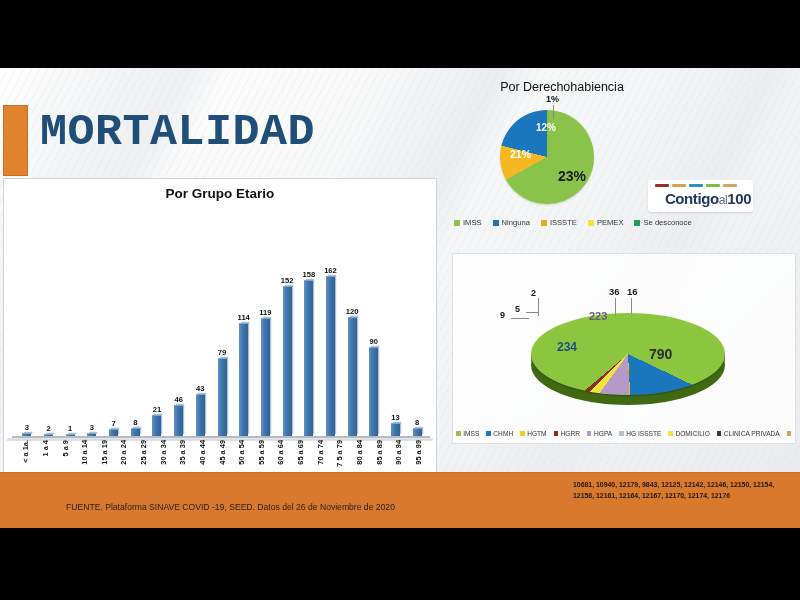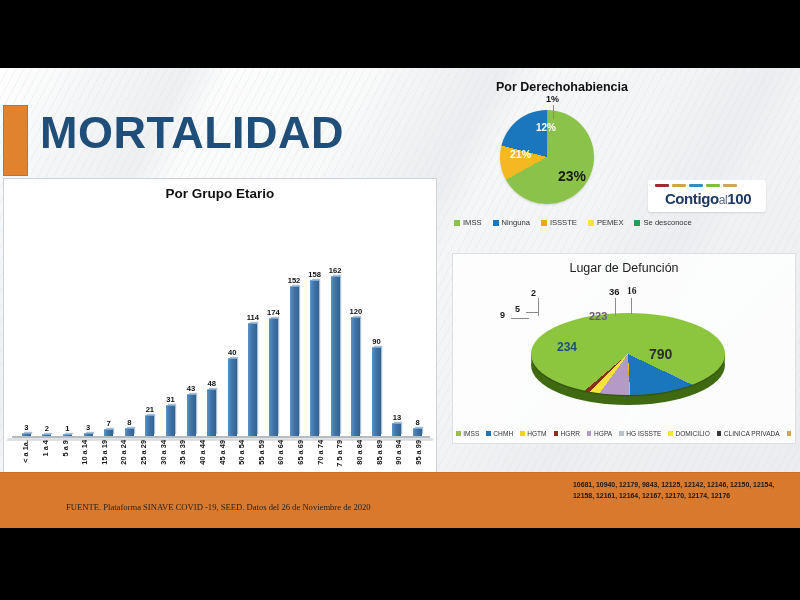--- a/index.html
+++ b/index.html
@@ -33,21 +33,21 @@
   }
 
   
   .title-accent {
     position: absolute; left: 3px; top: 37px; width: 25px; height: 71px;
     background: #e1822f; border: 1px solid #c96f22; z-index: 4;
   }
   .slide-title {
     position: absolute; left: 40px; top: 42px; z-index: 4;
     font-size: 45px; font-weight: bold; letter-spacing: .5px;
-    color: #1f4e79; font-family: Liberation Sans, sans-serif;
+    color: #1f4e79; font-family: Liberation Mono, monospace;
     line-height: 1;
   }
 
   
   .bar-panel {
     position: absolute; left: 3px; top: 110px; width: 434px; height: 331px;
     background: #fff; border: 1px solid #cfd2d6; z-index: 5;
   }
   .bar-title {
     text-align: center; margin-top: 7px;
@@ -89,21 +89,21 @@
   .xlab span {
     font-size: 7.4px; color: #111; font-weight: bold; white-space: nowrap;
     writing-mode: vertical-rl; transform: rotate(180deg);
     font-family: "Liberation Sans", sans-serif;
   }
 
   
   .pie1-wrap { position: absolute; left: 440px; top: 12px; width: 356px; height: 170px; z-index: 5; }
   .pie1-title {
     position: absolute; left: 0; right: 112px; top: 0; text-align: center;
-    font-size: 12.5px; font-weight: bold; color: #111;
+    font-size: 12.5px; font-weight: normal; color: #111;
   }
   .pie1 {
     position: absolute; left: 60px; top: 30px; width: 94px; height: 94px;
     border-radius: 50%;
     background: conic-gradient(from 0deg,
       #7fc242 0deg 3.6deg,
       #8bc34a 3.6deg 241deg,
       #f5b820 241deg 284deg,
       #1a76bd 284deg 360deg);
     box-shadow: 0 1px 2px rgba(0,0,0,.15);
@@ -118,21 +118,21 @@
   .pie1-legend {
     position: absolute; left: 6px; top: 138px; width: 300px;
     display: flex; gap: 11px; align-items: center; justify-content: flex-start;
     padding-left: 8px;
   }
   .lg-item { display: flex; align-items: center; gap: 3px; font-size: 7.6px; color: #333; white-space: nowrap;}
   .lg-sw { width: 6px; height: 6px; display: inline-block; }
 
   
   .logo {
-    position: absolute; left: 648px; top: 112px; width: 118px; height: 32px;
+    position: absolute; left: 648px; top: 112px; width: 105px; height: 32px;
     background: #fff; border-radius: 3px; box-shadow: 0 1px 2px rgba(0,0,0,.12);
     z-index: 6; overflow: hidden;
   }
   .logo-dashes { position: absolute; left: 7px; top: 4px; display: flex; gap: 3px; }
   .logo-dashes i { display: block; width: 14px; height: 3px; border-radius: 1px; }
   .logo-text {
     position: absolute; left: 6px; top: 10px; width: 108px; text-align: center;
     font-size: 15px; font-weight: bold; color: #1f3864; letter-spacing: -.4px;
     font-family: "Liberation Sans", sans-serif; line-height: 1.25;
   }
@@ -172,21 +172,21 @@
       #f5e23a 216deg 225.5deg,
       #8b2f1a 225.5deg 229.7deg,
       #8cc63f 229.7deg 360deg);
     box-shadow: 0 1px 1px rgba(0,0,0,.2);
   }
   .p2lbl { position: absolute; font-weight: bold; font-family: "Liberation Sans", sans-serif; }
   .p2-790 { left: 196px; top: 66px; font-size: 14px; color: #2d2d2d; }
   .p2-234 { left: 104px; top: 60px; font-size: 12px; color: #1b4f84; text-align: right; }
   .p2-142 { left: 136px; top: 30px; font-size: 11px; color: #6a5a7a; }
   .p2-36  { left: 156px; top: 6px;  font-size: 9.5px; color: #1b1b1b; }
-  .p2-16  { left: 174px; top: 6px;  font-size: 9.5px; color: #1b1b1b; font-family: Liberation Serif, serif; }
+  .p2-16  { left: 174px; top: 6px;  font-size: 9.5px; color: #1b1b1b; }
   .p2-15  { left: 47px;  top: 30px; font-size: 9px; color: #1b1b1b; }
   .p2-5   { left: 62px;  top: 24px; font-size: 9px; color: #1b1b1b; }
   .p2-2   { left: 78px;  top: 8px;  font-size: 9px; color: #1b1b1b; }
   .leadA { position:absolute; left:58px; top:38px; width:18px; height:1px; background:#8a8a8a; }
   .leadB { position:absolute; left:73px; top:32px; width:12px; height:1px; background:#8a8a8a; }
   .leadC { position:absolute; left:85px; top:18px; width:1px;  height:18px; background:#8a8a8a; }
   .leadD { position:absolute; left:162px; top:18px; width:1px; height:18px; background:#8a8a8a; }
   .leadE { position:absolute; left:178px; top:18px; width:1px; height:16px; background:#8a8a8a; }
 
   .pie2-legend {
@@ -198,21 +198,21 @@
   .lg2-sw { width: 4.5px; height: 4.5px; display: inline-block; }
 
   
   .footer {
     position: absolute; left: 0; top: 404px; width: 800px; height: 56px;
     background: #d9792e; z-index: 6;
     border-top: 1px solid #cf6f24;
   }
   .footer-src {
     position: absolute; left: 66px; top: 29px;
-    font-size: 8.6px; color: #2a2118; font-family: Liberation Serif, serif;
+    font-size: 8.6px; color: #2a2118; font-family: Liberation Sans, sans-serif;
   }
   .footer-nums {
     position: absolute; left: 573px; top: 7px; width: 215px;
     font-size: 6.9px; line-height: 1.55; color: #1d1710; font-weight: bold;
     font-family: "Liberation Sans", sans-serif;
   }
 </style>
 </head>
 <body>
 
@@ -251,41 +251,37 @@
             </div>
             <div class="bar-col">
               <div class="bar-val">8</div>
               <div class="bar-rect" style="height: 7.90123px;"></div>
             </div>
             <div class="bar-col">
               <div class="bar-val">21</div>
               <div class="bar-rect" style="height: 20.7407px;"></div>
             </div>
             <div class="bar-col">
-              <div class="bar-val">31</div>
+              <div class="bar-val">46</div>
               <div class="bar-rect" style="height: 30.6173px;"></div>
             </div>
             <div class="bar-col">
               <div class="bar-val">43</div>
               <div class="bar-rect" style="height: 42.4691px;"></div>
             </div>
             <div class="bar-col">
-              <div class="bar-val">48</div>
-              <div class="bar-rect" style="height: 47.4074px;"></div>
-            </div>
-            <div class="bar-col">
-              <div class="bar-val">40</div>
+              <div class="bar-val">79</div>
               <div class="bar-rect" style="height: 78.0247px;"></div>
             </div>
             <div class="bar-col">
               <div class="bar-val">114</div>
               <div class="bar-rect" style="height: 112.593px;"></div>
             </div>
             <div class="bar-col">
-              <div class="bar-val">174</div>
+              <div class="bar-val">119</div>
               <div class="bar-rect" style="height: 117.531px;"></div>
             </div>
             <div class="bar-col">
               <div class="bar-val">152</div>
               <div class="bar-rect" style="height: 150.123px;"></div>
             </div>
             <div class="bar-col">
               <div class="bar-val">158</div>
               <div class="bar-rect" style="height: 156.049px;"></div>
             </div>
@@ -416,21 +412,20 @@
           <i style="background: rgb(155, 45, 45);"></i>
           <i style="background: rgb(216, 162, 74);"></i>
           <i style="background: rgb(47, 143, 196);"></i>
           <i style="background: rgb(123, 191, 63);"></i>
           <i style="background: rgb(211, 163, 95);"></i>
         </div>
       <div class="logo-text"><span>Contigo</span><span class="al">al</span><span class="n100">100</span></div>
     </div>
 
     <div class="pie2-panel">
-      <div class="pie2-title">Lugar de Defunción</div>
       <div class="pie2-stage">
         <div class="pie2-depth2"></div>
         <div class="pie2-depth"></div>
         <div class="pie2"></div>
         <div class="leadA"></div>
         <div class="leadB"></div>
         <div class="leadC"></div>
         <div class="leadD"></div>
         <div class="leadE"></div>
         <div class="p2lbl p2-790">790</div>

